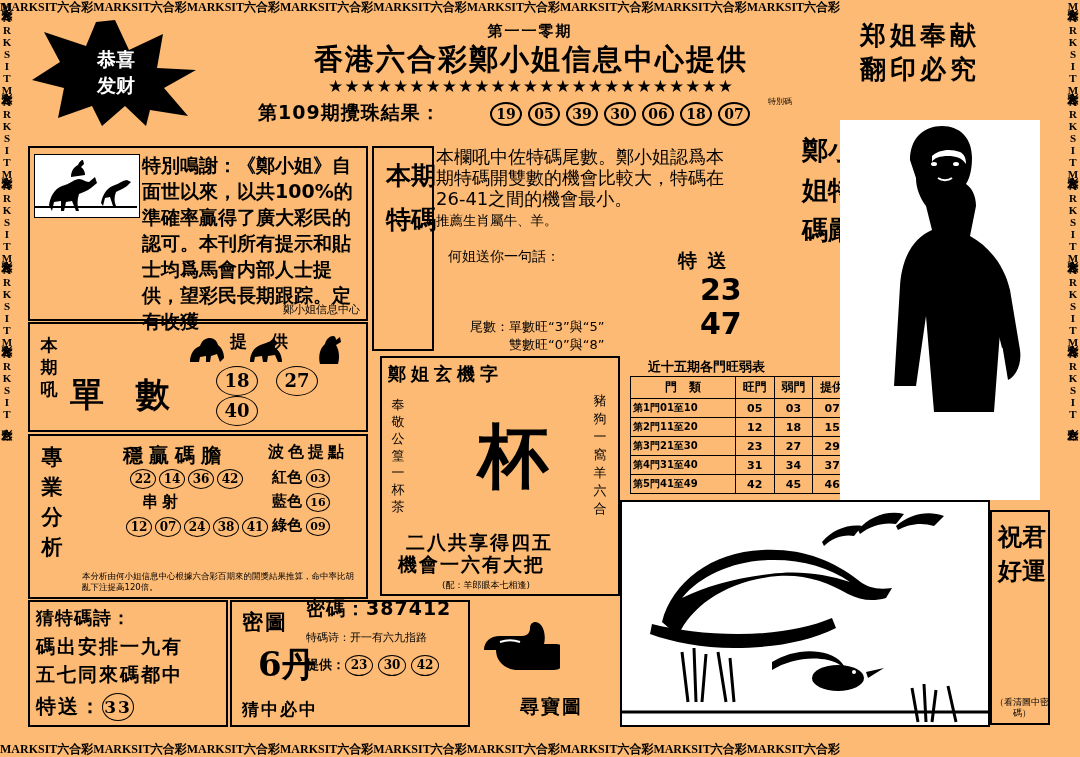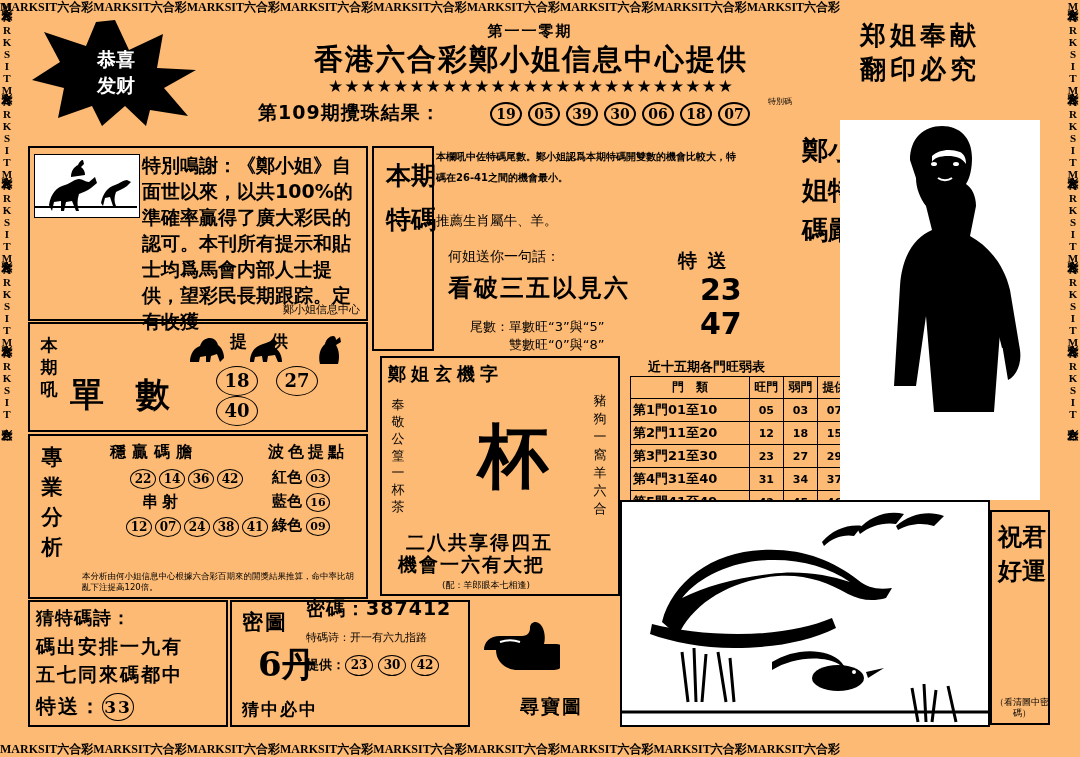--- a/index.html
+++ b/index.html
@@ -47,21 +47,21 @@
   #benqi-hou{position:absolute;left:6px;top:10px;width:26px;font-size:17px;font-weight:bold;line-height:22px;text-align:center;}
   #xiaoshu{position:absolute;left:40px;top:4px;font-size:34px;font-weight:bold;letter-spacing:10px;}
   #danshu{position:absolute;left:40px;top:48px;font-size:34px;font-weight:bold;letter-spacing:10px;}
   #tigong{position:absolute;left:200px;top:6px;font-size:17px;font-weight:bold;letter-spacing:24px;}
   #xs-nums{position:absolute;left:186px;top:42px;}
   #xs-nums .circnum{width:40px;height:28px;line-height:28px;font-size:18px;margin-right:18px;}
 
   
   #analysis-box{left:28px;top:434px;width:340px;height:165px;}
   #zhuanye{position:absolute;left:6px;top:6px;width:32px;font-size:21px;font-weight:bold;line-height:30px;text-align:center;}
-  #wenying{position:absolute;left:80px;top:6px;font-size:16px;font-weight:bold;letter-spacing:6px;font-family:Liberation Mono, monospace;}
+  #wenying{position:absolute;left:93px;top:6px;font-size:20px;font-weight:bold;letter-spacing:6px;font-family:Liberation Mono, monospace;}
   #boshe{position:absolute;left:238px;top:6px;font-size:16px;font-weight:bold;letter-spacing:4px;}
   #row1{position:absolute;left:100px;top:32px;}
   #row1 .circnum{width:24px;height:18px;line-height:18px;font-size:12px;margin-right:3px;}
   #chuanshe{position:absolute;left:112px;top:56px;font-size:16px;font-weight:bold;letter-spacing:4px;}
   #row2{position:absolute;left:96px;top:80px;}
   #row2 .circnum{width:24px;height:18px;line-height:18px;font-size:12px;margin-right:3px;}
   .colorrow{position:absolute;font-size:15px;font-weight:bold;}
   .colorrow .circnum{width:22px;height:17px;line-height:17px;font-size:11px;margin-left:4px;}
   #note-small{position:absolute;left:52px;bottom:4px;width:280px;font-size:8.5px;line-height:11px;}
 
@@ -85,21 +85,21 @@
   #mima2-poem{font-size:11px;margin-top:8px;}
   #mima2-tigong{font-size:13px;font-weight:bold;margin-top:10px;}
   #mima2-tigong .circnum{width:26px;height:19px;line-height:19px;font-size:12px;margin-right:5px;}
 
   
   #temaa-box{left:372px;top:146px;width:62px;height:205px;}
   #temaa-text{position:absolute;left:0;top:6px;width:62px;text-align:right;font-size:25px;font-weight:bold;line-height:44px;}
 
   
   #desc-box{left:436px;top:146px;width:300px;height:60px;}
-  #desc-text{position:absolute;left:0;top:0;width:300px;font-size:10px;line-height:21px;font-weight:bold;}
+  #desc-text{position:absolute;left:0;top:0;width:300px;font-size:18px;line-height:21px;}
   #tuijian{left:436px;top:212px;font-size:13.5px;}
   #hejie{left:448px;top:248px;font-size:14px;}
   #kanpo{left:448px;top:272px;font-size:24px;font-weight:bold;letter-spacing:2px;}
   #weishu1{left:470px;top:318px;font-size:13px;}
   #weishu2{left:470px;top:336px;font-size:13px;}
   #tesong-label{left:678px;top:248px;font-size:19px;font-weight:bold;letter-spacing:2px;}
   #tesong-n1{left:700px;top:272px;font-size:30px;font-weight:bold;}
   #tesong-n2{left:700px;top:306px;font-size:30px;font-weight:bold;}
 
   
@@ -110,21 +110,21 @@
   #bei-char{position:absolute;left:96px;top:52px;font-size:70px;font-weight:bold;font-family:"DejaVu Serif","Liberation Serif",serif;}
   #xuanji-l1{position:absolute;left:24px;bottom:38px;font-size:19px;font-weight:bold;letter-spacing:2px;}
   #xuanji-l2{position:absolute;left:16px;bottom:16px;font-size:19px;font-weight:bold;letter-spacing:2px;}
   #xuanji-l3{position:absolute;left:60px;bottom:2px;font-size:9px;}
 
   
   #table-title{left:648px;top:358px;font-size:13px;font-weight:bold;}
   #tbl{left:630px;top:376px;width:222px;border-collapse:collapse;font-size:11px;}
   #tbl td,#tbl th{border:1px solid #000;text-align:center;padding:2px 0;font-weight:bold;}
   #tbl th{font-size:12px;}
-  #tbl td.lbl{font-size:13px;text-align:left;padding-left:2px;}
+  #tbl td.lbl{font-size:10px;text-align:left;padding-left:2px;}
 
   
   #lady-box{left:840px;top:120px;width:200px;height:380px;}
   #lady-title{left:800px;top:130px;width:56px;font-size:26px;font-weight:bold;line-height:40px;text-align:center;}
 
   
   #bird-box{left:620px;top:500px;width:370px;height:227px;}
   #xunbao{left:520px;top:694px;font-size:19px;font-weight:bold;letter-spacing:2px;}
   #hand-icon{left:480px;top:620px;width:80px;height:70px;}
 
@@ -234,21 +234,20 @@
 
   <div class="box" id="temaa-box">
     <div id="temaa-text">本期特碼</div>
   </div>
 
   <div class="abs" id="desc-box">
     <div id="desc-text">本欄吼中佐特碼尾數。鄭小姐認爲本期特碼開雙數的機會比較大，特碼在26-41之間的機會最小。</div>
   </div>
   <div class="abs" id="tuijian">推薦生肖屬牛、羊。</div>
   <div class="abs" id="hejie">何姐送你一句話：</div>
-  <div class="abs" id="kanpo">看破三五以見六</div>
   <div class="abs" id="weishu1">尾數：單數旺“3”與“5”</div>
   <div class="abs" id="weishu2">　　　雙數旺“0”與“8”</div>
   <div class="abs" id="tesong-label">特 送</div>
   <div class="abs" id="tesong-n1">23</div>
   <div class="abs" id="tesong-n2">47</div>
 
   <div class="box" id="xuanji-box">
     <div id="xuanji-title">鄭姐玄機字</div>
     <div id="xuanji-left">奉敬公篁一杯茶</div>
     <div id="xuanji-right">豬狗一窩羊六合</div>

